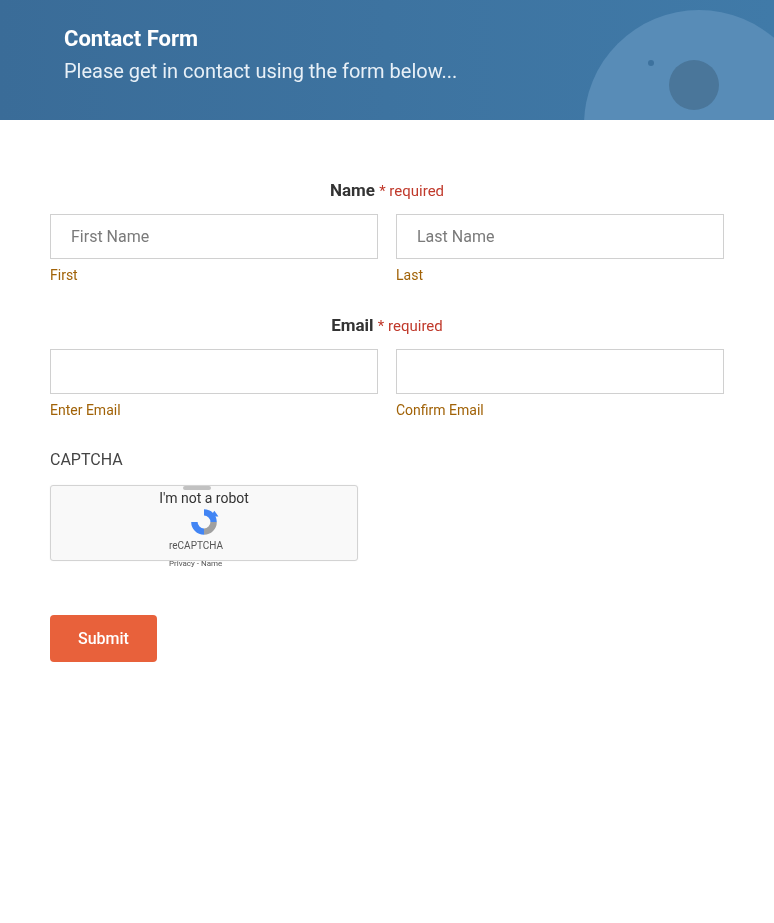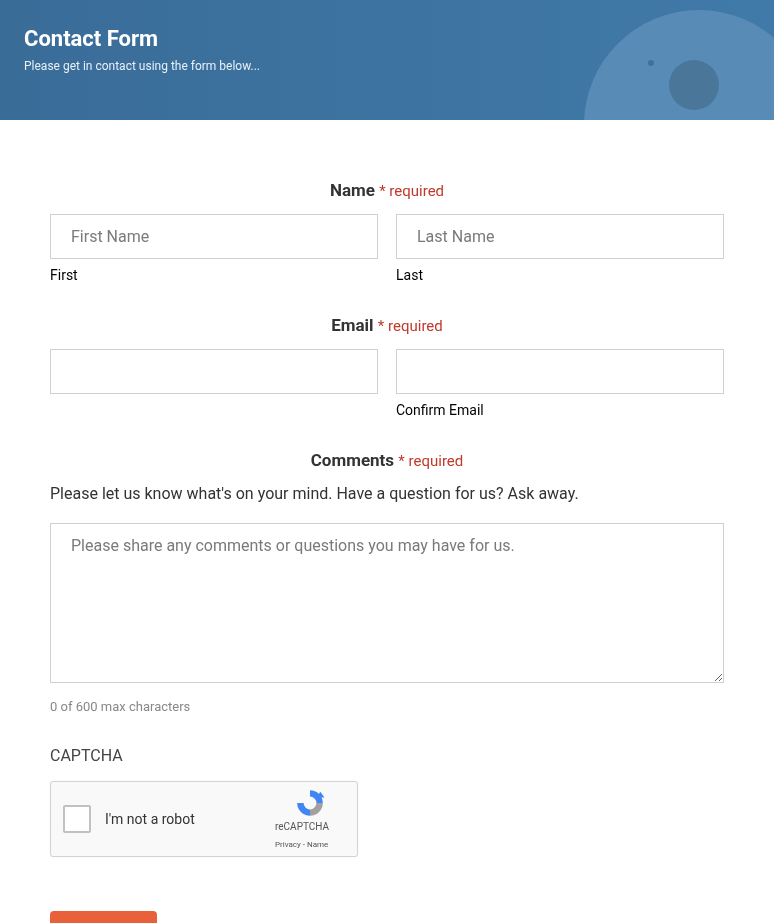--- a/index.html
+++ b/index.html
@@ -10,21 +10,21 @@
 
     body {
       font-family: -apple-system, BlinkMacSystemFont, 'Segoe UI', Roboto, Helvetica, Arial, sans-serif;
       color: #333;
       width: 774px;
     }
 
     .header {
       background: #3d729e;
       background: linear-gradient(to right, #3a6c98 0%, #407aa8 100%);
-      padding: 26px 50px 26px 24px;
+      padding: 26px 50px 26px 64px;
       position: relative;
       overflow: hidden;
       height: 120px;
     }
 
     .header-circle-large {
       position: absolute;
       right: -40px;
       top: 10px;
       width: 230px;
@@ -57,21 +57,21 @@
       color: #fff;
       font-size: 22px;
       font-weight: 700;
       margin-bottom: 8px;
       position: relative;
       z-index: 2;
     }
 
     .header p {
       color: #e8f0f7;
-      font-size: 12px;
+      font-size: 20px;
       position: relative;
       z-index: 2;
     }
 
     .form-container {
       padding: 60px 50px 30px 50px;
     }
 
     .field-group {
       margin-bottom: 32px;
@@ -115,21 +115,21 @@
       color: #333;
       font-family: inherit;
     }
 
     input::placeholder,
     textarea::placeholder {
       color: #7a7a7a;
     }
 
     .sublabel {
-      color: #000000;
+      color: #a16207;
       font-size: 14px;
       margin-top: 8px;
       display: block;
     }
 
     .description {
       color: #333;
       font-size: 16px;
       margin-bottom: 20px;
     }
@@ -157,20 +157,21 @@
       width: 308px;
       height: 76px;
       border: 1px solid #d3d3d3;
       border-radius: 3px;
       background: #f9f9f9;
       display: flex;
       align-items: center;
       padding: 0 12px;
       position: relative;
       box-shadow: 0 0 2px rgba(0,0,0,0.05);
+      flex-direction: column;
     }
 
     .recaptcha-checkbox {
       width: 28px;
       height: 28px;
       border: 2px solid #c1c1c1;
       border-radius: 2px;
       background: #fff;
       margin-right: 14px;
       cursor: pointer;
@@ -254,40 +255,30 @@
   <div class="field-group">
     <label class="field-label">
       <span>Email</span>
       <span class="required">
         <span class="star">*</span> <span>required</span>
       </span>
     </label>
     <div class="row">
       <div class="col">
         <input type="email" style="">
+        <span class="sublabel">Enter Email</span>
       </div>
       <div class="col">
         <input type="email" style="">
         <span class="sublabel">Confirm Email</span>
       </div>
     </div>
   </div>
 
   
-  <div class="field-group">
-    <label class="field-label">
-      <span>Comments</span>
-      <span class="required">
-        <span class="star">*</span> <span>required</span>
-      </span>
-    </label>
-    <p class="description">Please let us know what's on your mind. Have a question for us? Ask away.</p>
-    <textarea placeholder="Please share any comments or questions you may have for us." style=""></textarea>
-    <div class="char-counter">0 of 600 max characters</div>
-  </div>
 
   
   <div class="field-group">
     <span class="captcha-label">CAPTCHA</span>
     <div class="recaptcha-box">
       <div class="recaptcha-checkbox"></div>
       <span class="recaptcha-text">I'm not a robot</span>
       <div class="recaptcha-branding">
         <div class="recaptcha-logo">
           <svg viewBox="0 0 40 40" width="32" height="32">

